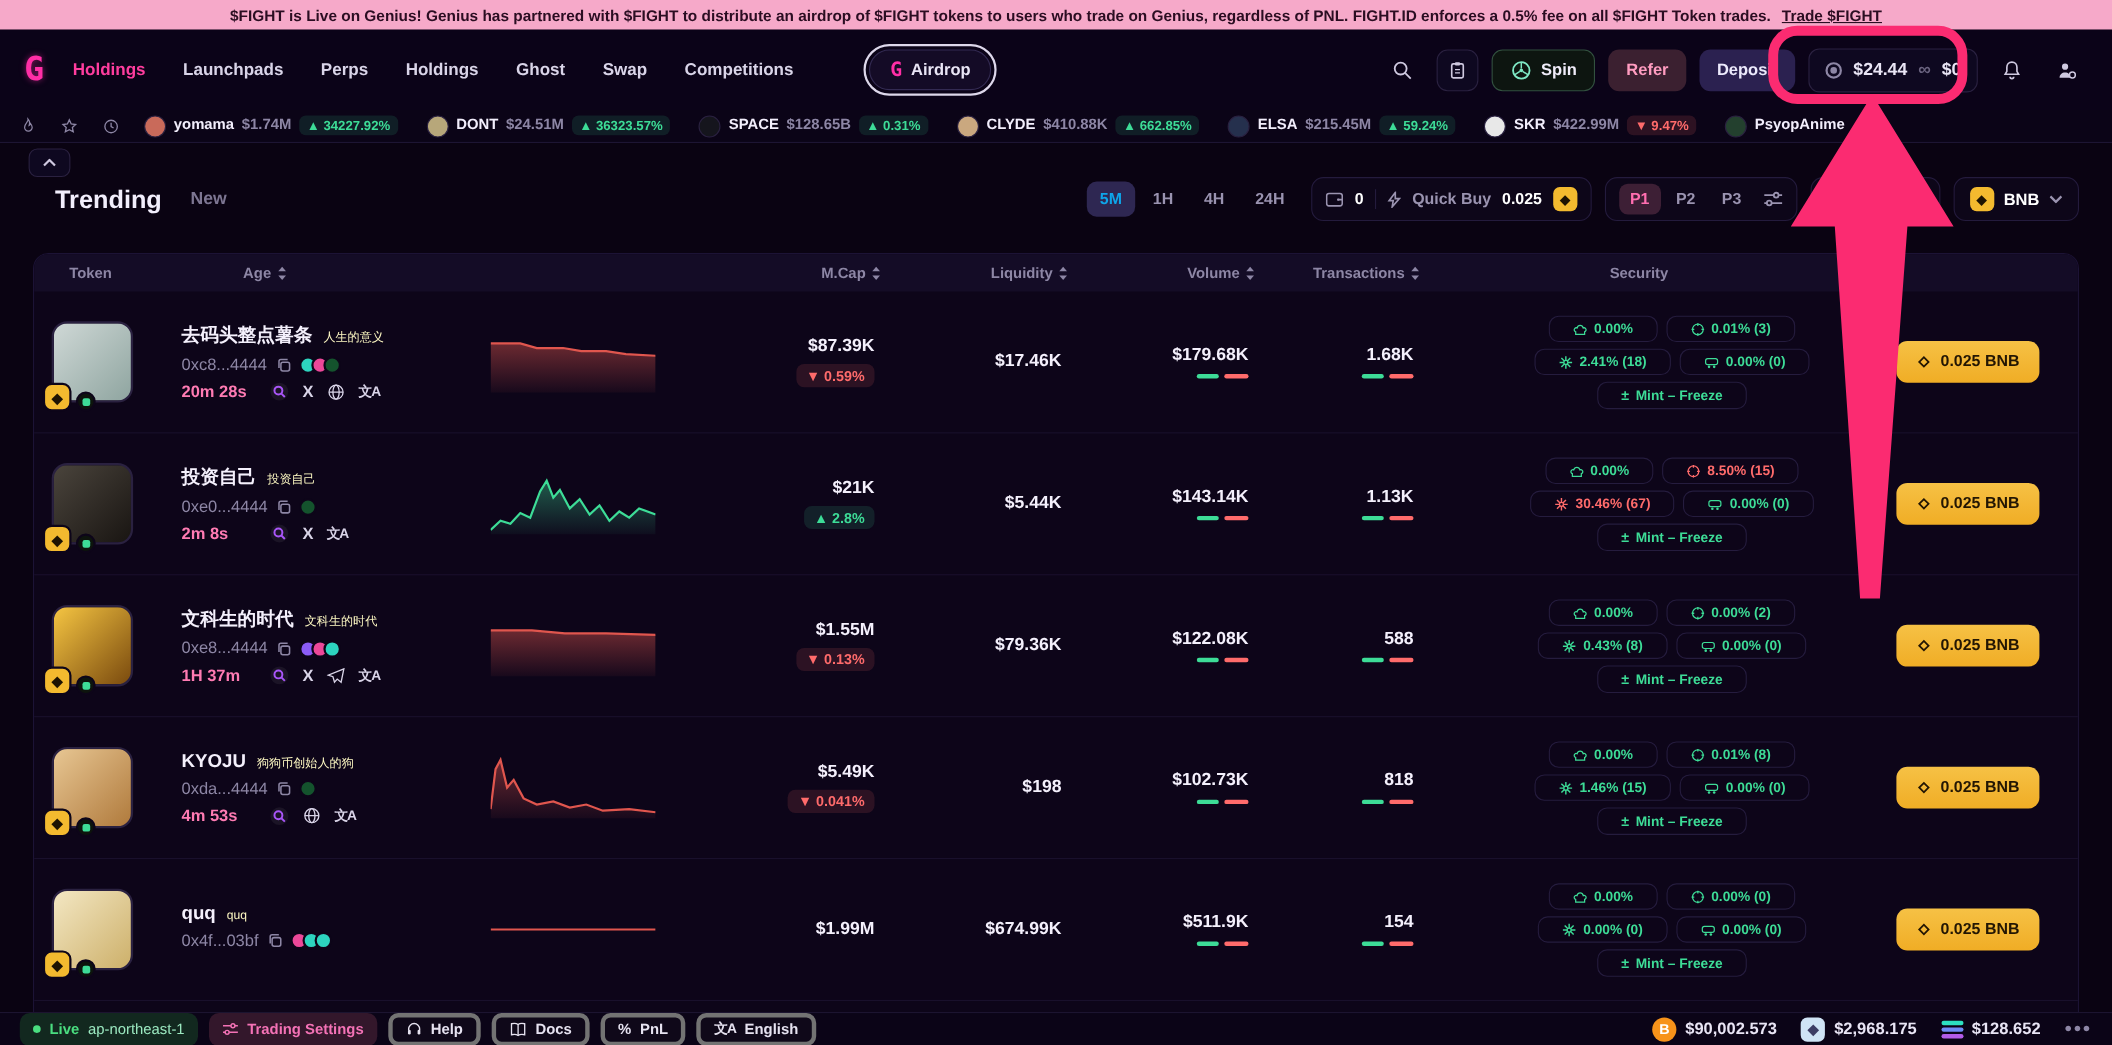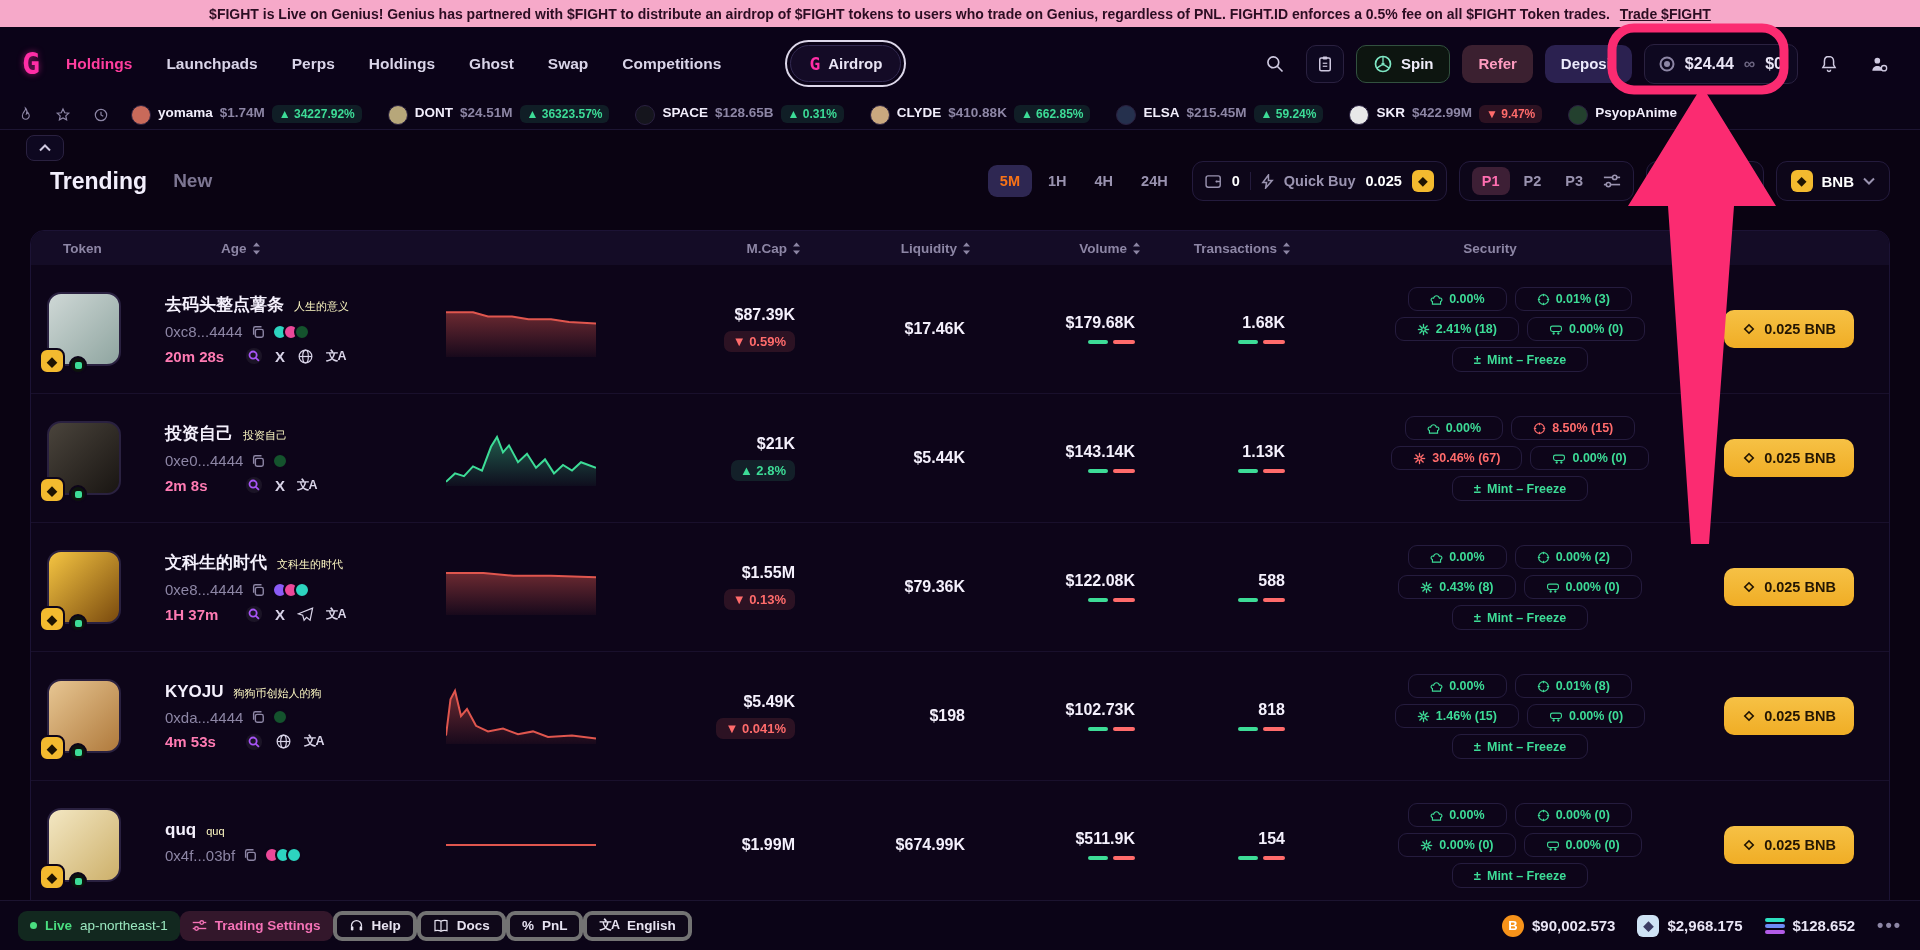--- a/index.html
+++ b/index.html
@@ -48,25 +48,25 @@
   .chg.up { color:#3ddc97; background:rgba(61,220,151,.12); }
   .chg.down { color:#ff6b6b; background:rgba(255,107,107,.14); }
 
   .collapse-btn { position:absolute; left:26px; top:135px; width:38px; height:26px; border:1px solid #2a2140;
     background:#0e0820; border-radius:8px; display:flex; align-items:center; justify-content:center;
     color:#cfc9e0; cursor:pointer; }
 
   
   .content-head { display:flex; align-items:center; margin:28px 30px 0 50px; height:46px; }
   .tab-trending { font-size:23px; font-weight:bold; color:#f2eefc; cursor:pointer; }
-  .tab-new { font-size:19px; font-weight:bold; color:#7d7692; margin-left:26px; cursor:pointer; }
+  .tab-new { font-size:16px; font-weight:bold; color:#7d7692; margin-left:26px; cursor:pointer; }
   .filters { margin-left:auto; display:flex; align-items:center; gap:12px; }
   .time-group { display:flex; align-items:center; gap:4px; }
   .time-pill { padding:8px 12px; border-radius:9px; font-size:14.5px; font-weight:bold; color:#9a93b0; cursor:pointer; }
-  .time-pill.active { background:#2e2752; color:#f97316; }
+  .time-pill.active { background:#2e2752; color:#0ea5e9; }
   .fgroup { display:flex; align-items:center; gap:10px; border:1px solid #241b3d; background:#0d0619;
     border-radius:11px; height:40px; padding:0 12px; font-size:14.5px; font-weight:bold; color:#9a93b0; }
   .fgroup .w { color:#fff; }
   .fgroup .vsep { width:1px; height:18px; background:#241b3d; }
   .preset { padding:6px 10px; border-radius:8px; cursor:pointer; }
   .preset.active { background:#3d1f35; color:#ff6eb0; }
   .filter-btn { border:1px solid #241b3d; background:#0d0619; border-radius:11px; height:40px; padding:0 40px;
     display:flex; align-items:center; font-size:14.5px; font-weight:bold; color:#e8e4f4; cursor:pointer; }
   .chain-btn { border:1px solid #241b3d; background:#0d0619; border-radius:11px; height:40px; padding:0 14px;
     display:flex; align-items:center; gap:9px; font-size:15px; font-weight:bold; color:#fff; cursor:pointer; }
@@ -120,22 +120,22 @@
   .sec-line { display:flex; gap:8px; }
   .sec-badge { display:flex; align-items:flex-end; gap:6px; border:1px solid #251c3e; border-radius:9px;
     padding:4px 21px; font-size:12.5px; font-weight:bold; }
   .sec-badge.green { color:#3ddc97; }
   .sec-badge.red { color:#ff6b6b; }
   .buy-cell { display:flex; justify-content:center; }
   .buy-btn { display:flex; align-items:center; gap:8px; background:linear-gradient(#f6c145,#f0ad25);
     color:#231603; font-size:14.5px; font-weight:bold; border:none; border-radius:10px; padding:11px 18px; cursor:pointer; }
 
   
-  .footer { position:absolute; left:0; right:0; bottom:0; height:50px; background:#0b0417;
-    border-top:1px solid #1c1430; display:flex; align-items:center; padding:0 18px; gap:0; z-index:20; }
+  .footer { position:absolute; left:0; right:0; bottom:0; height:30px; background:#0b0417;
+    border-top:1px solid #1c1430; display:flex; align-items:center; padding:0 18px; gap:10px; z-index:20; }
   .f-live { display:flex; align-items:center; gap:8px; background:#12281f; border-radius:9px; height:30px;
     padding:0 12px; font-size:13.5px; font-weight:bold; color:#4ade80; cursor:pointer; }
   .f-live .region { color:#9be8c0; font-weight:normal; }
   .f-live .dot { width:7px; height:7px; border-radius:50%; background:#4ade80; }
   .f-pink { display:flex; align-items:center; gap:8px; background:#33172b; border-radius:9px; height:30px;
     padding:0 12px; font-size:13.5px; font-weight:bold; color:#f472b6; cursor:pointer; }
   .f-btn { display:flex; align-items:center; gap:8px; border:4px solid #737373; background:#0f0819;
     border-radius:9px; height:30px; padding:0 12px; font-size:13.5px; font-weight:bold; color:#e6e2f0; cursor:pointer; }
   .f-right { margin-left:auto; display:flex; align-items:center; gap:22px; font-size:15px; font-weight:bold; }
   .coin { display:flex; align-items:center; gap:8px; }

